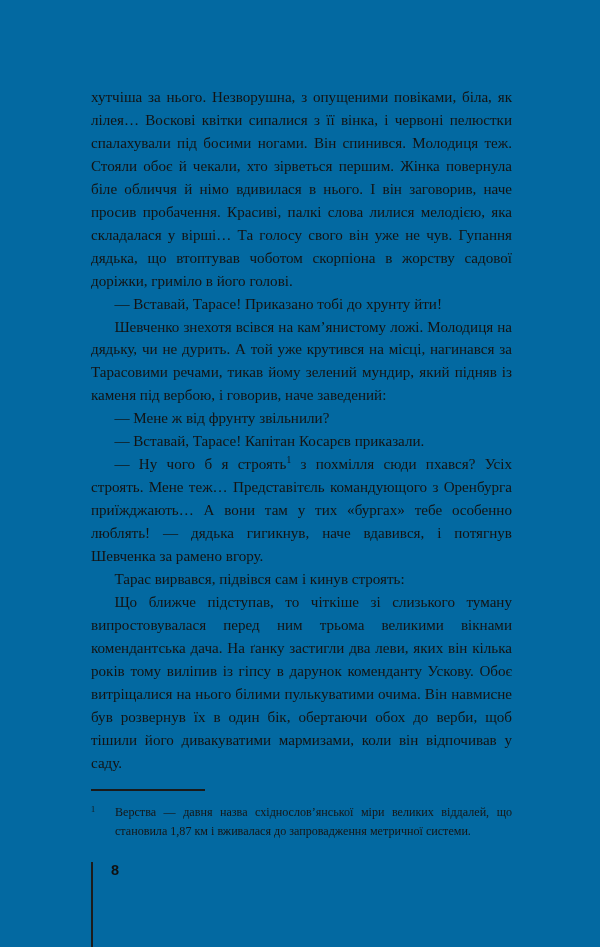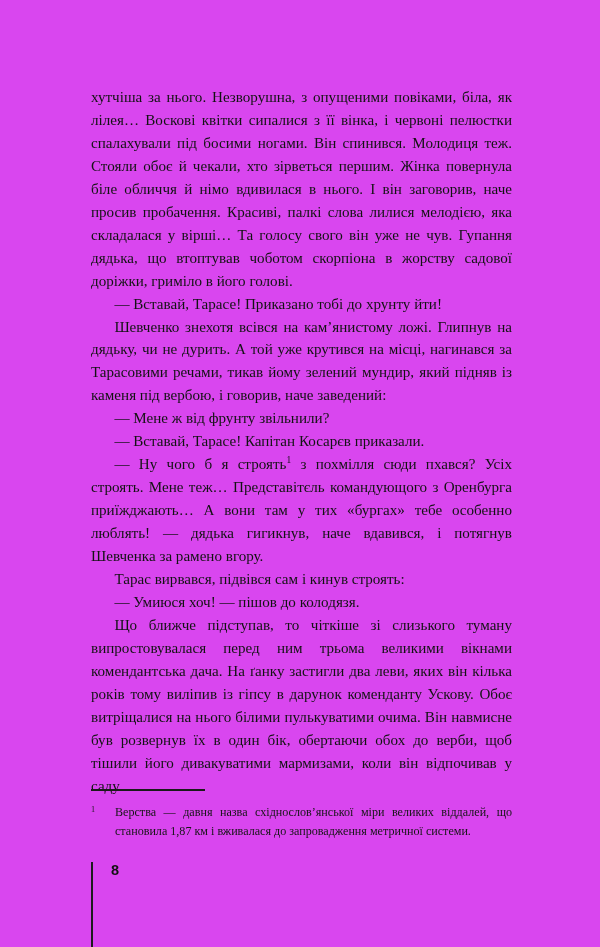--- a/index.html
+++ b/index.html
@@ -14,21 +14,21 @@
     font-family: "Liberation Serif", "DejaVu Serif", serif;
     color: #121212;
     overflow: hidden;
   }
 
   .page {
     position: absolute;
     top: 0; left: 0;
     width: 600px;
     height: 947px;
-    background: #d946ef;
+    background: #0369a1;
   }
 
   
   .body-text {
     position: absolute;
     left: 91px;
     top: 86px;
     width: 421px;
     font-size: 15.1px;
     line-height: 22.95px;
@@ -111,26 +111,25 @@
   }
 </style>
 </head>
 <body>
 
 <div class="page">
 
   <div class="body-text">
     <p class="nodent">хутчіша за нього. Незворушна, з опущеними повіками, біла, як лілея… Воскові квітки сипалися з її вінка, і червоні пелюстки спалахували під босими ногами. Він спинився. Молодиця теж. Стояли обоє й чекали, хто зірветься першим. Жінка повернула біле обличчя й німо вдивилася в нього. І він заговорив, наче просив пробачення. Красиві, палкі слова лилися мелодією, яка складалася у вірші… Та голосу свого він уже не чув. Гупання дядька, що втоптував чоботом скорпіона в жорству садової доріжки, гриміло в його голові.</p>
     <p>— Вставай, Тарасе! Приказано тобі до хрунту йти!</p>
-    <p>Шевченко знехотя всівся на кам’янистому ложі. Глипнув на дядьку, чи не дурить. А той уже крутився на місці, нагинався за Тарасовими речами, тикав йому зелений мундир, який підняв із каменя під вербою, і говорив, наче заведений:</p>
+    <p>Шевченко знехотя всівся на кам’янистому ложі. Молодиця на дядьку, чи не дурить. А той уже крутився на місці, нагинався за Тарасовими речами, тикав йому зелений мундир, який підняв із каменя під вербою, і говорив, наче заведений:</p>
     <p>— Мене ж від фрунту звільнили?</p>
     <p>— Вставай, Тарасе! Капітан Косарєв приказали.</p>
     <p><span>— Ну чого б я строять</span><sup class="fn-ref">1</sup><span> з похмілля сюди пхався? Усіх строять. Мене теж… Представітєль командующого з Оренбурга приїжджають… А вони там у тих «бургах» тебе особенно люблять! — дядька гигикнув, наче вдавився, і потягнув Шевченка за рамено вгору.</span></p>
     <p>Тарас вирвався, підвівся сам і кинув строять:</p>
-    <p>— Умиюся хоч! — пішов до колодязя.</p>
     <p>Що ближче підступав, то чіткіше зі слизького туману випростовувалася перед ним трьома великими вікнами комендантська дача. На ґанку застигли два леви, яких він кілька років тому виліпив із гіпсу в дарунок коменданту Ускову. Обоє витріщалися на нього білими пулькуватими очима. Він навмисне був розвернув їх в один бік, обертаючи обох до верби, щоб тішили його дивакуватими мармизами, коли він відпочивав у саду.</p>
   </div>
 
   <div class="footnote-rule"></div>
 
   <div class="footnote">
     <span class="fn-marker">1</span>
     <span class="fn-text">Верства — давня назва східнослов’янської міри великих віддалей, що становила 1,87 км і вживалася до запровадження метричної системи.</span>
   </div>
 

